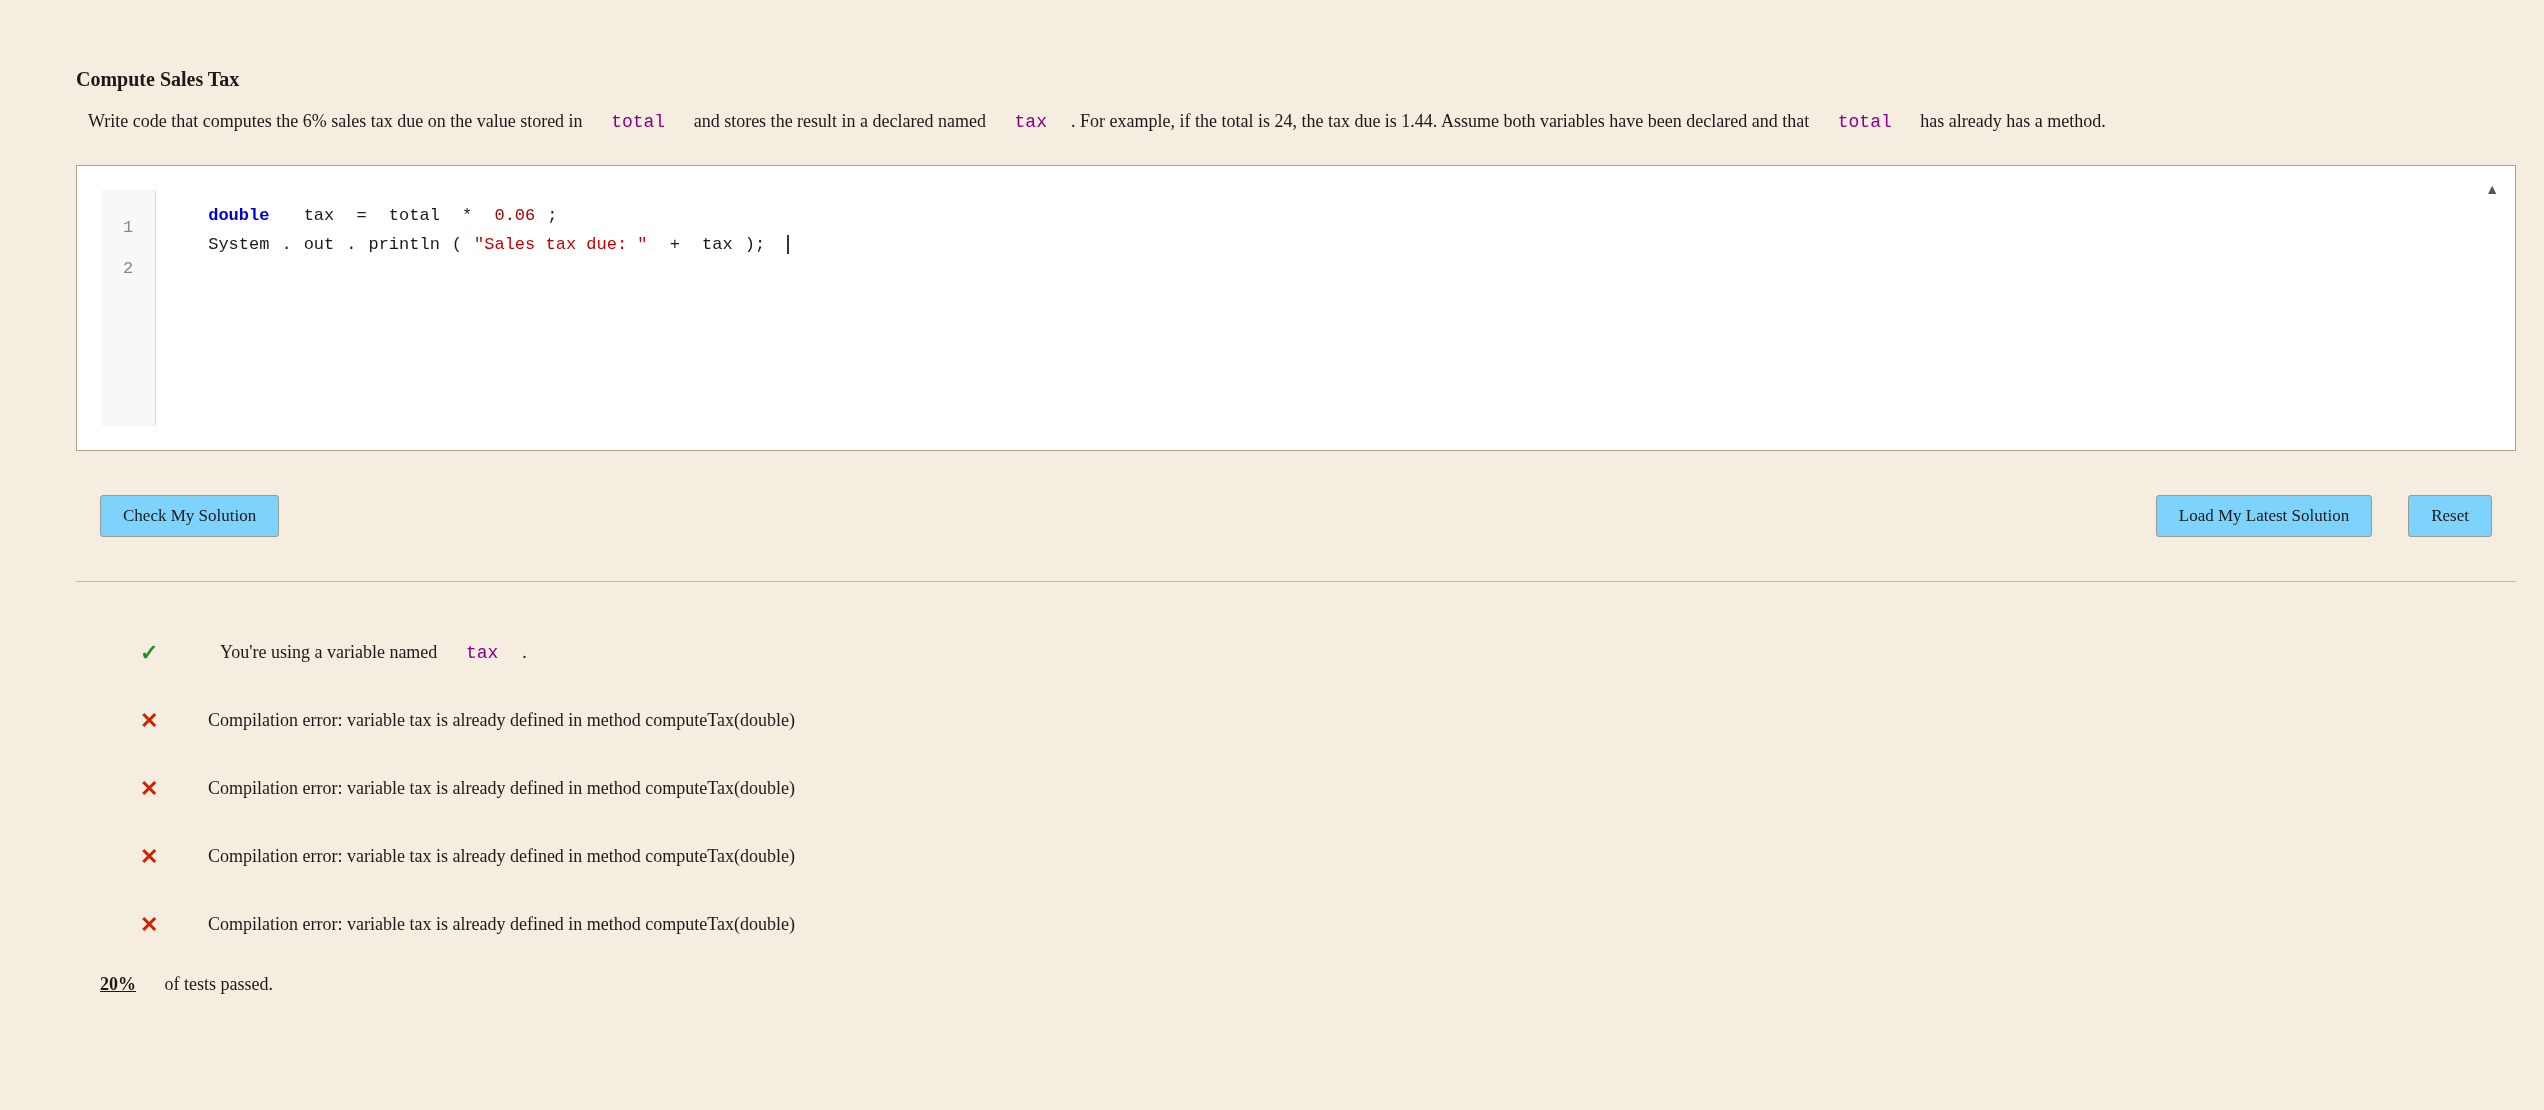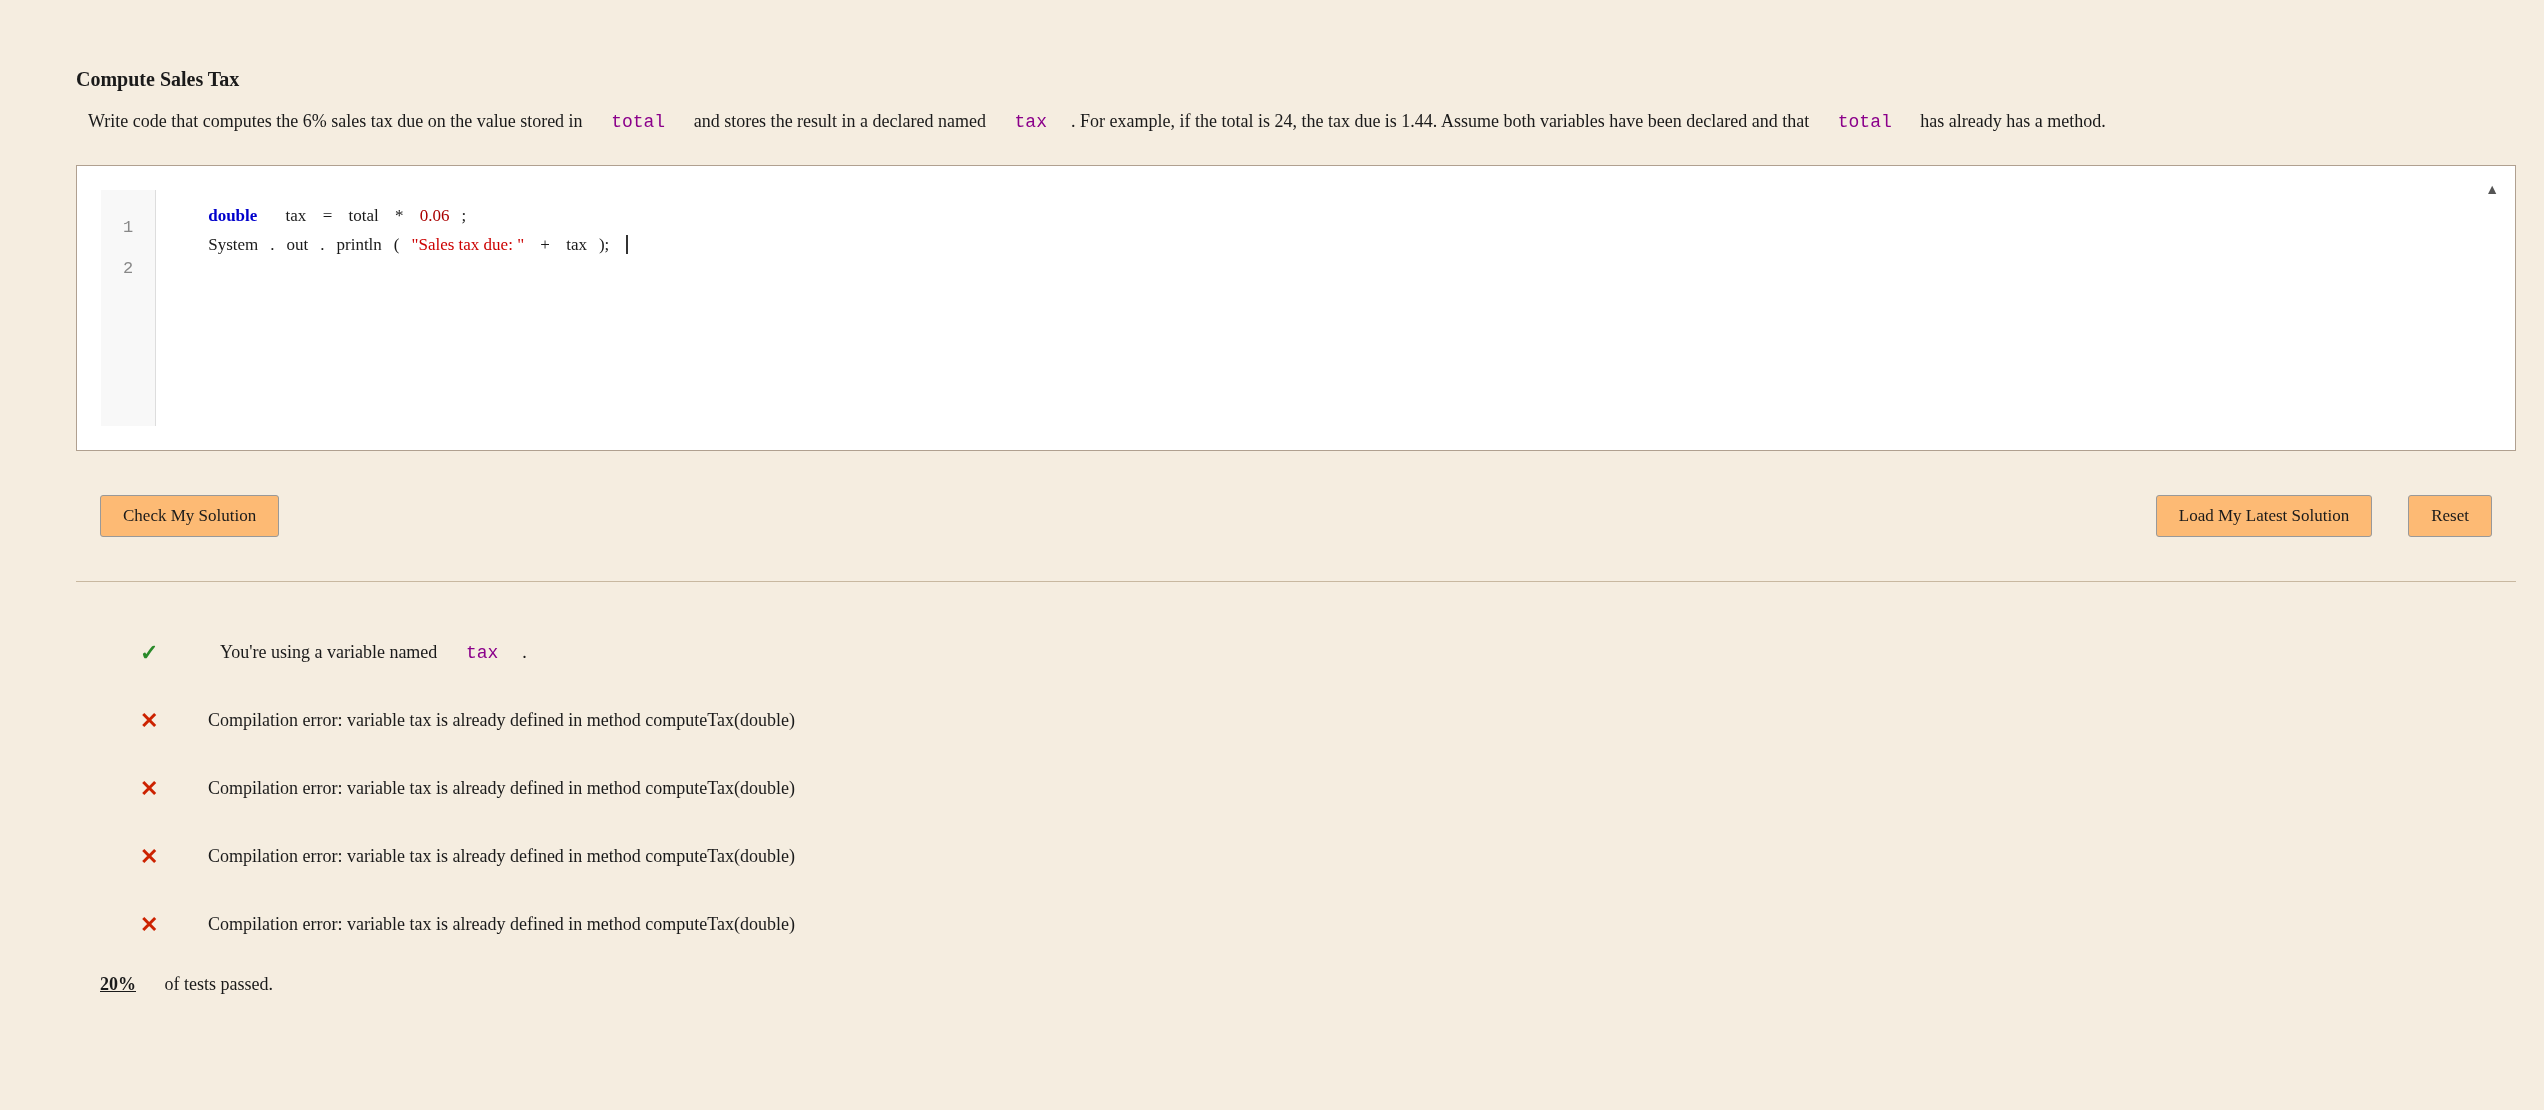--- a/index.html
+++ b/index.html
@@ -57,21 +57,21 @@
       color: #888;
       font-family: 'Courier New', Courier, monospace;
       font-size: 17px;
       line-height: 1.7;
       user-select: none;
       min-width: 50px;
     }
 
     .code-area {
       padding: 12px 16px;
-      font-family: Liberation Serif, serif;
+      font-family: Liberation Mono, monospace;
       font-size: 17px;
       line-height: 1.7;
       flex: 1;
       white-space: pre;
     }
 
     .scroll-indicator {
       position: absolute;
       right: 4px;
       top: 4px;
@@ -102,21 +102,21 @@
       gap: 12px;
     }
 
     .btn-right {
       display: flex;
       gap: 12px;
       border-radius: 8px;
     }
 
     button {
-      background: #fdba74;
+      background: #7dd3fc;
       border: 1px solid #999;
       padding: 10px 22px;
       font-size: 17px;
       font-family: Georgia, serif;
       cursor: pointer;
       border-radius: 3px;
       color: #1a1a1a;
     }
 
     .test-results-section {

